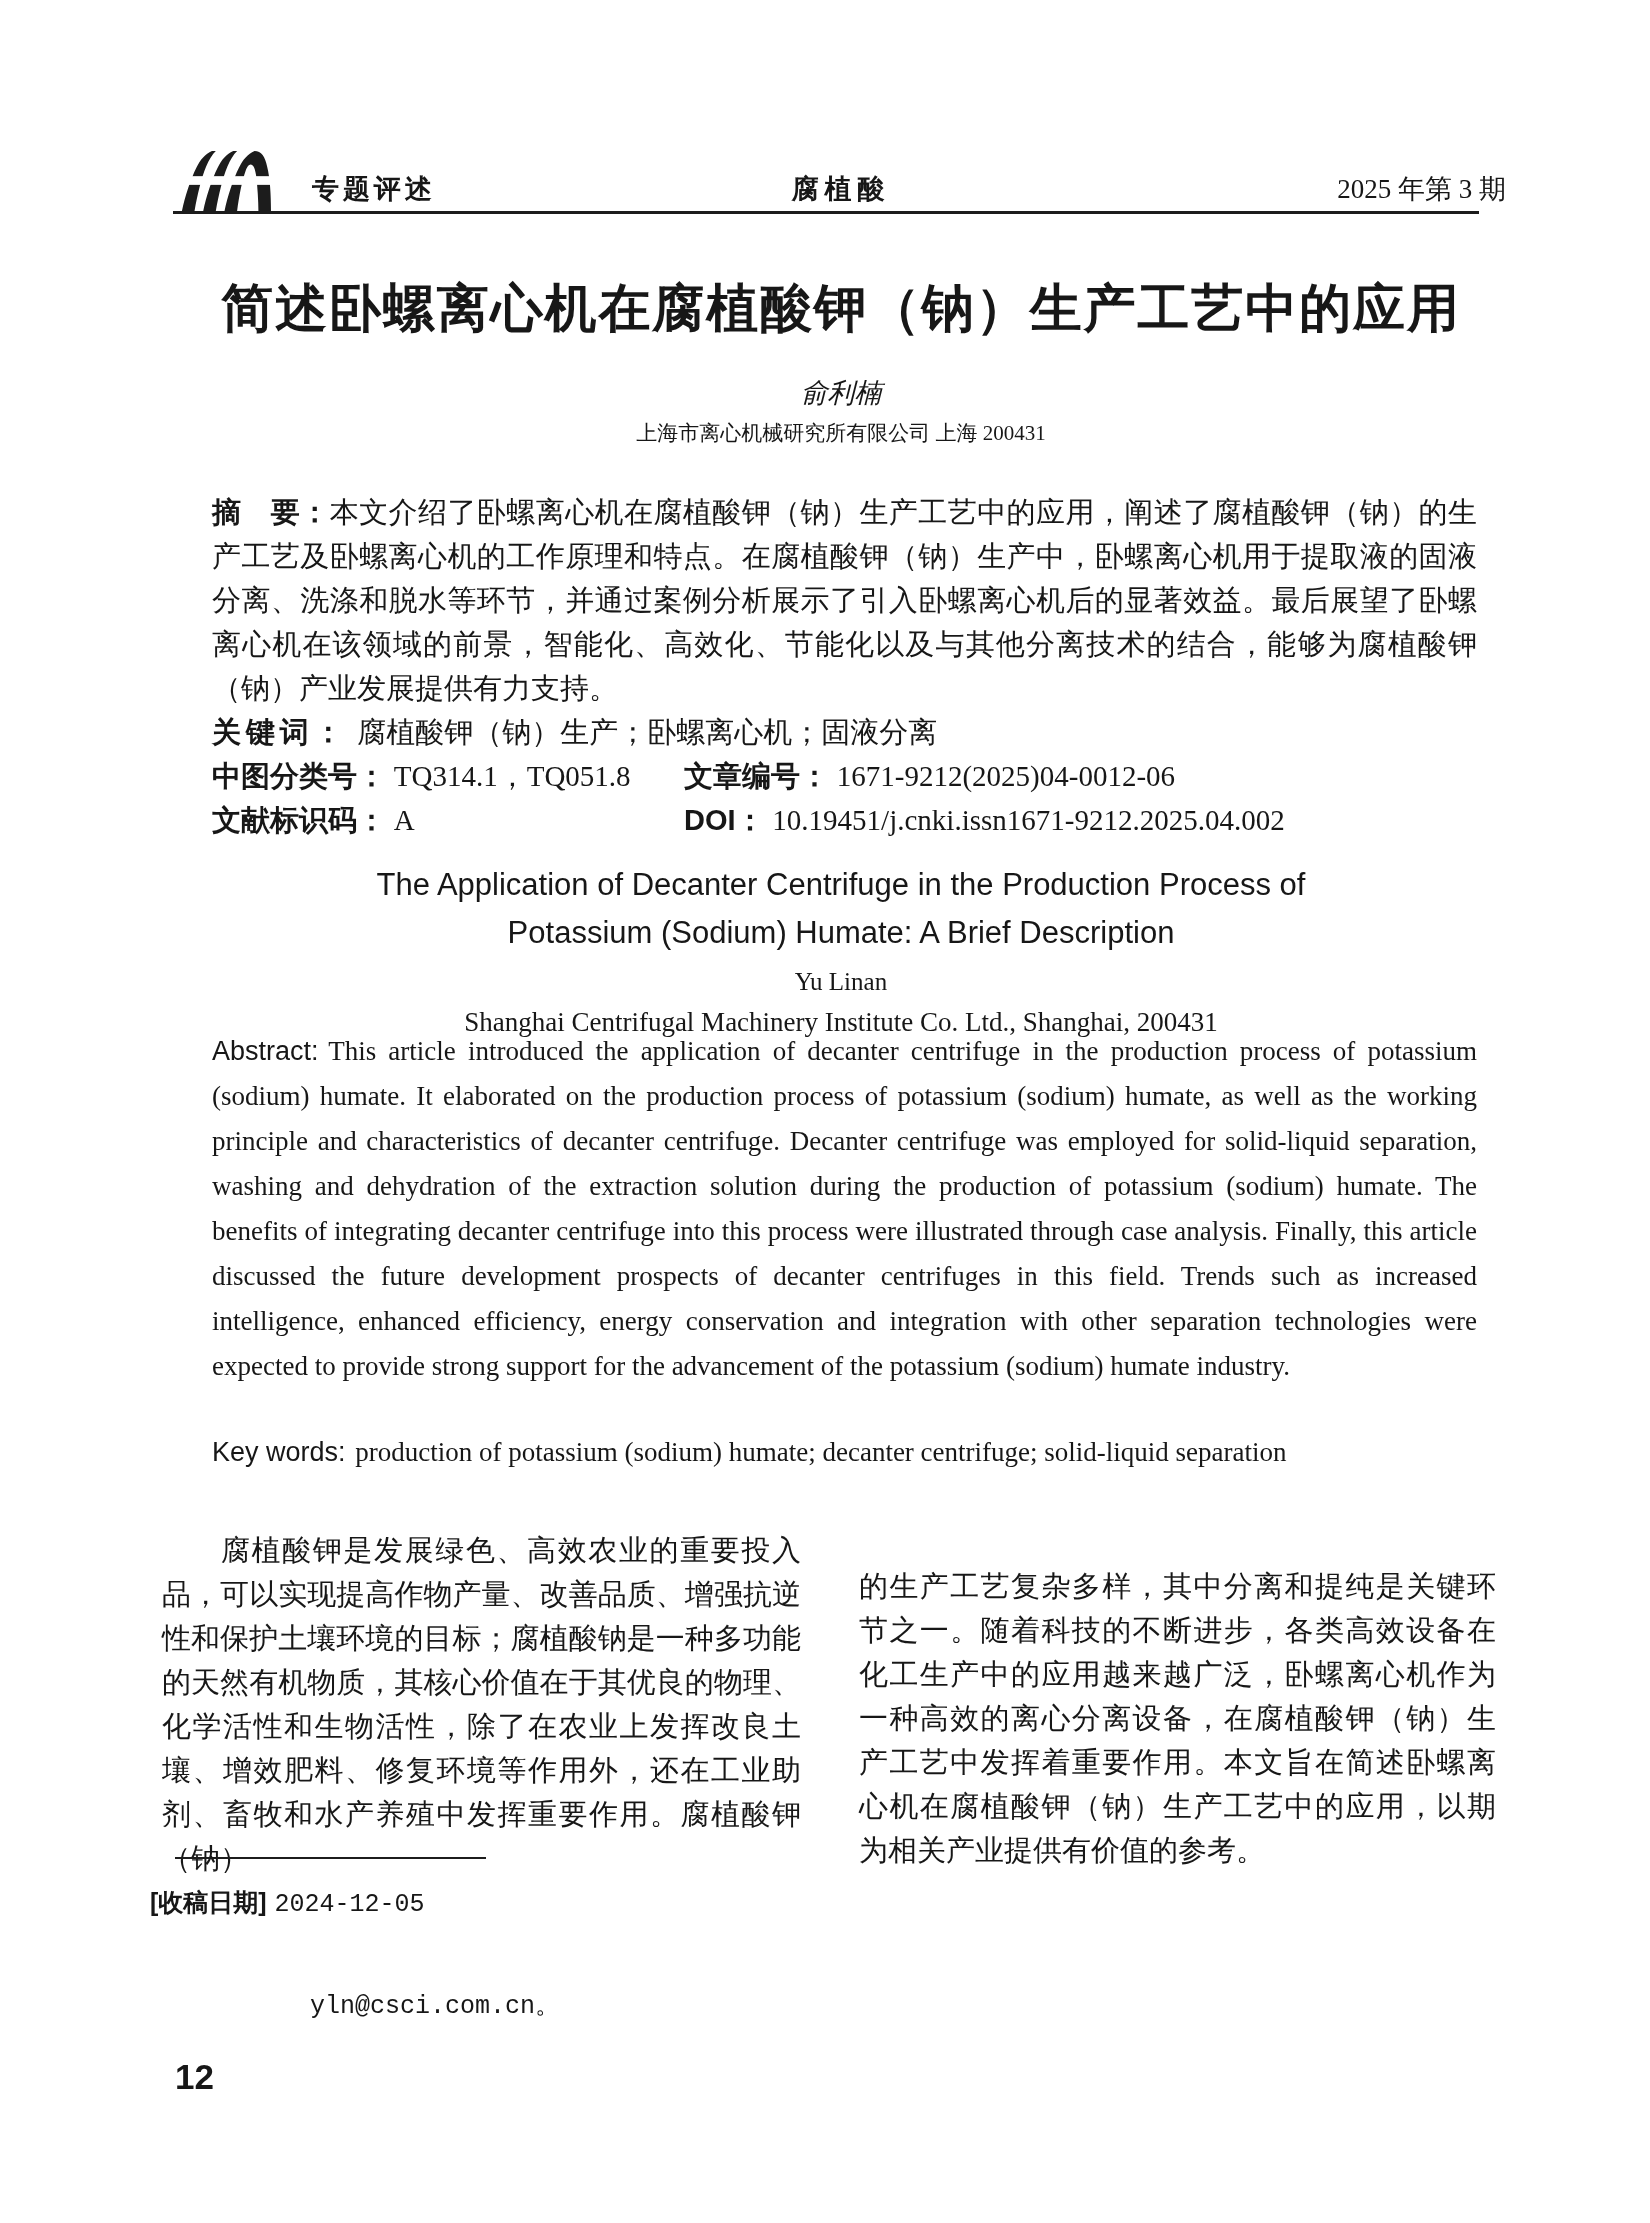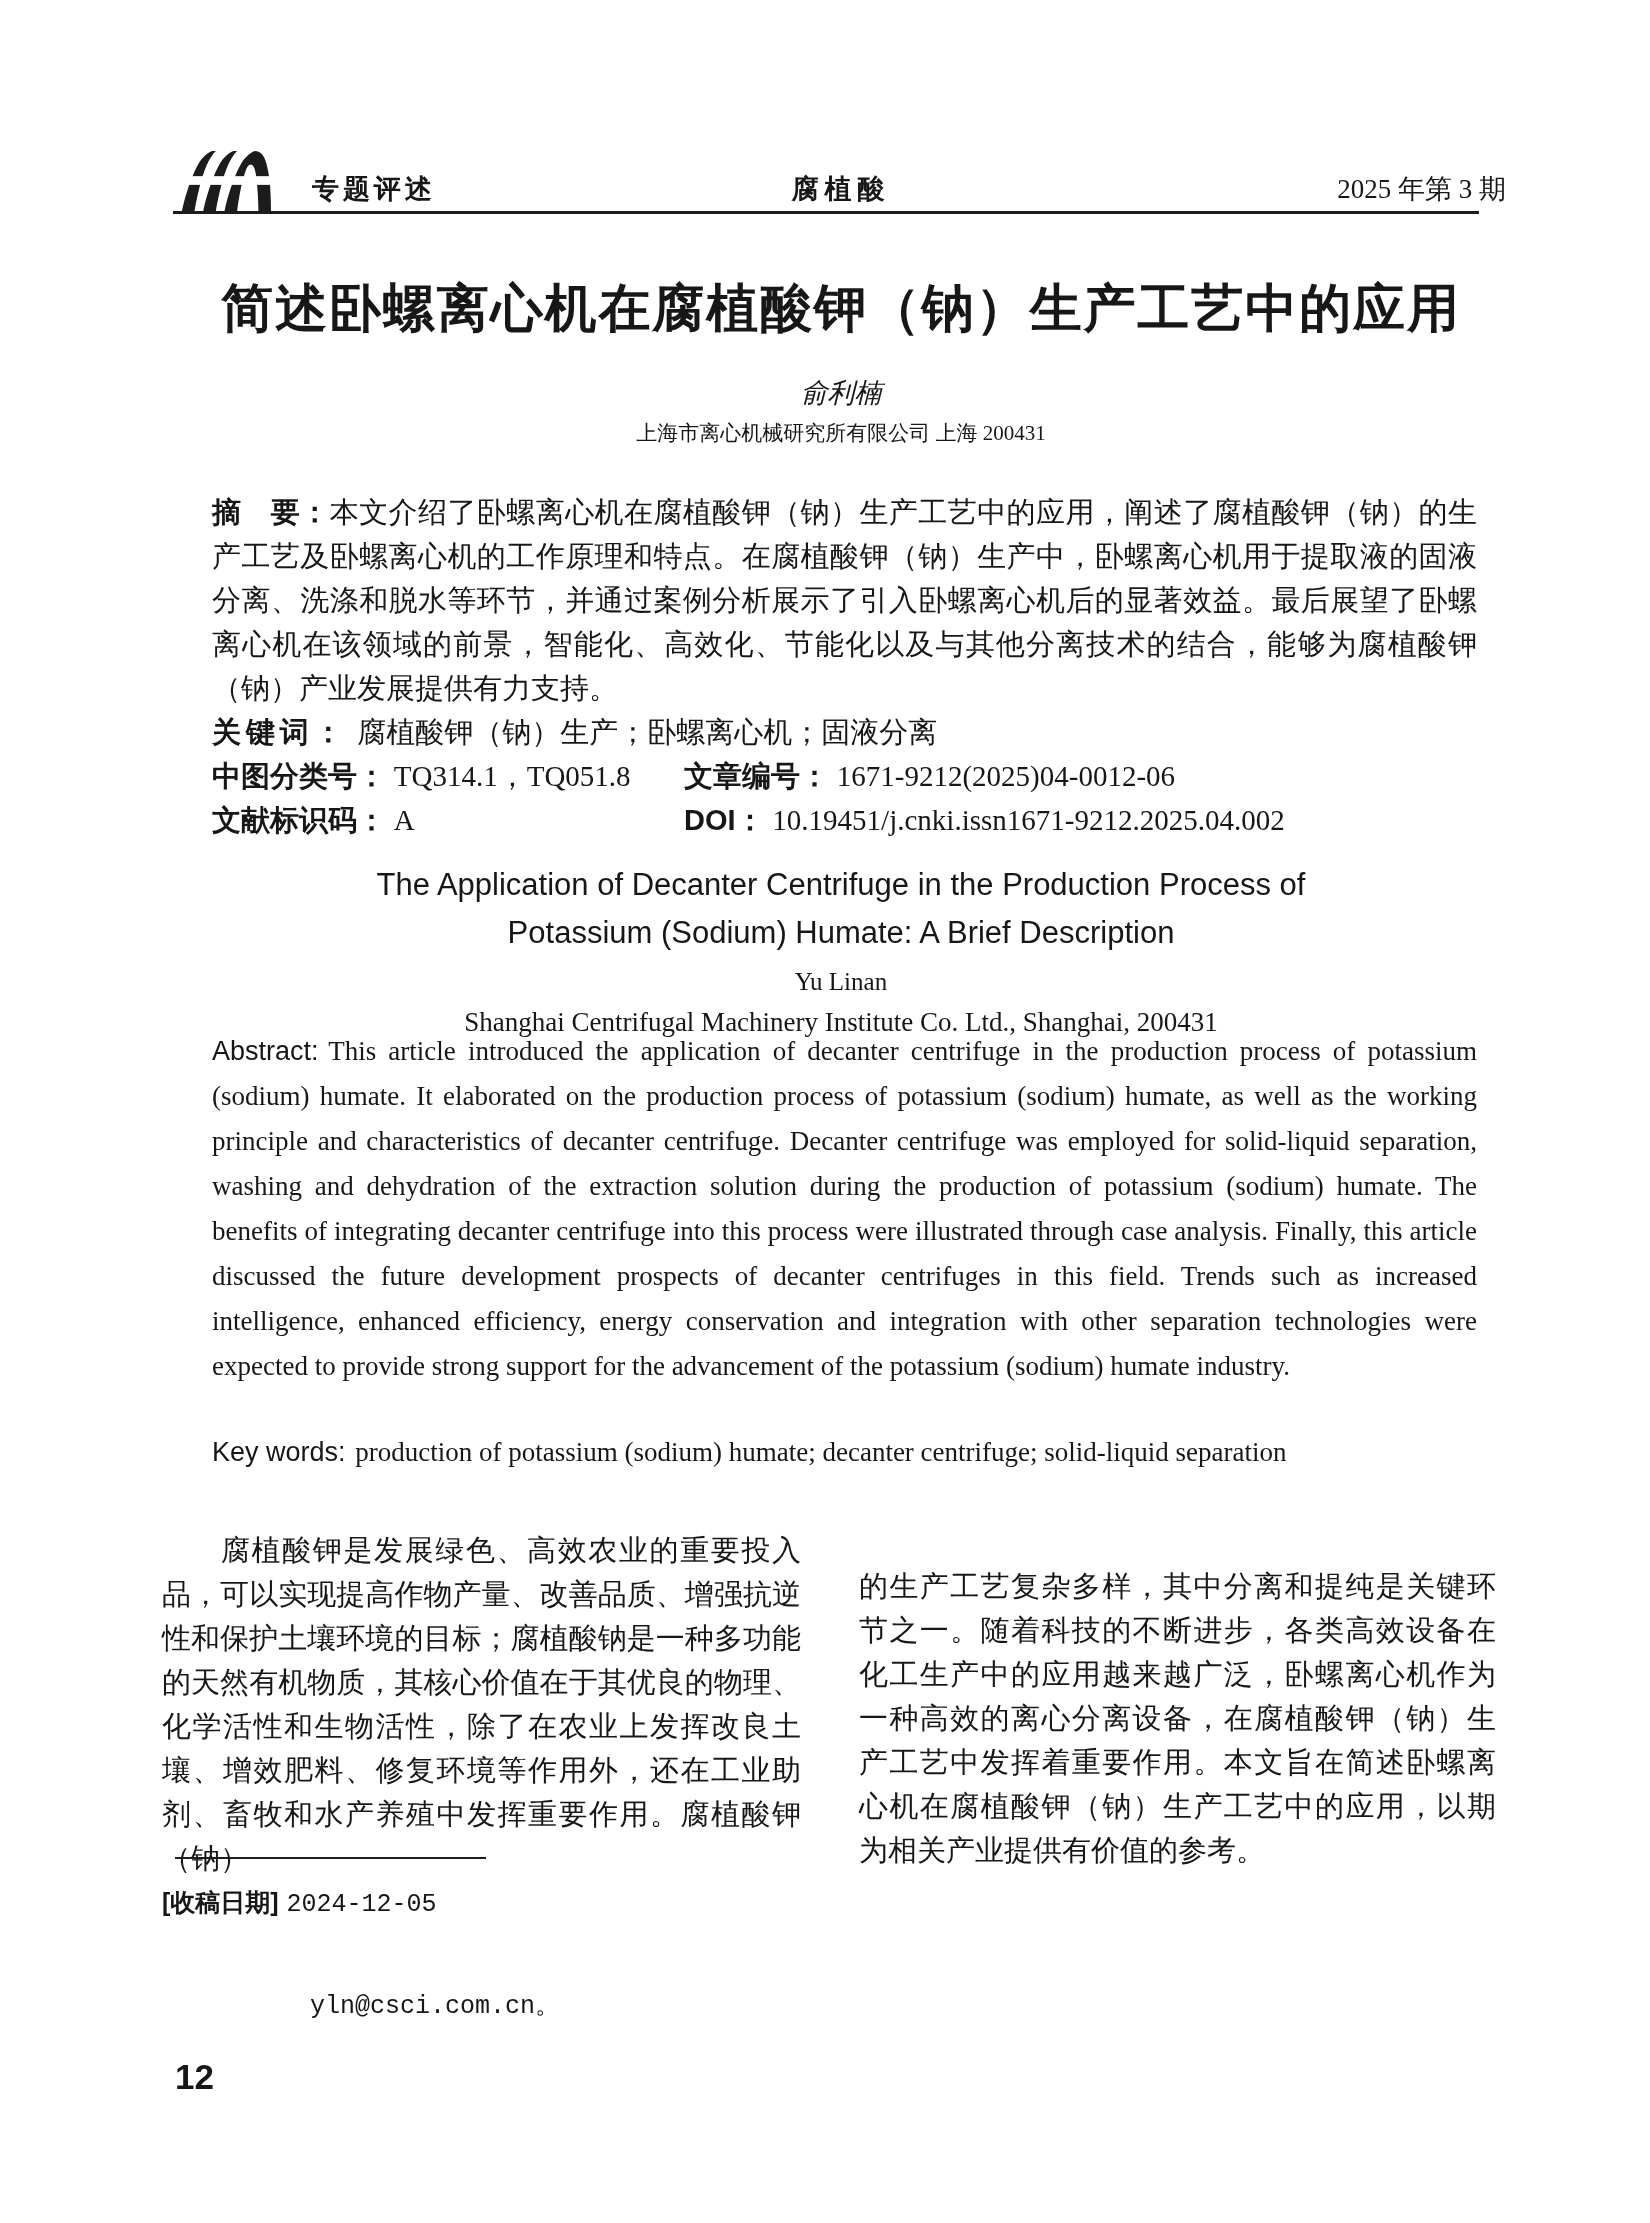--- a/index.html
+++ b/index.html
@@ -55,21 +55,21 @@
   
   .col{top:1528px;font-size:29px;line-height:44px;}
   .col p{margin:0;}
   .col-left{left:162px;width:639px;}
   .col-right{left:859px;width:637px;margin-top:36px;}
   .indent2{text-indent:59px;}
 
   
   .fn-rule{left:175px;top:1857px;width:311px;height:1.9px;background:#1c1c1c;}
   .fn-line{font-size:25px;line-height:39px;}
-  .fn-1{left:162px;top:1883px;}
+  .fn-1{left:150px;top:1883px;}
   .fn-2{left:162px;top:1935px;width:1339px;}
   .fn-3{left:310px;top:1987px;}
   .fn-line .lbl{font-weight:bold;font-family:"Liberation Sans","DejaVu Sans",sans-serif;margin-right:7.8px;}
 
   .pageno{left:175px;top:2057px;font-size:35px;font-weight:bold;
           font-family:"Liberation Sans","DejaVu Sans",sans-serif;}
 </style>
 </head>
 <body>
 

